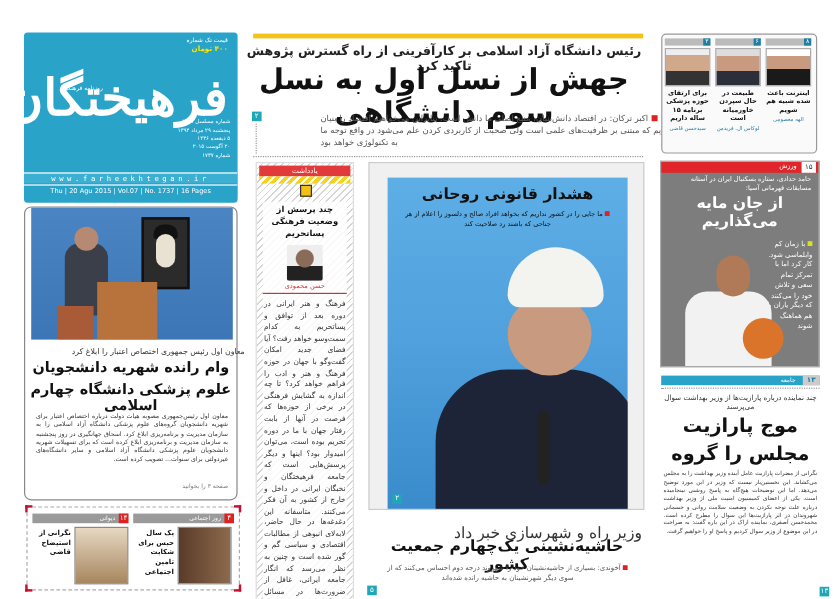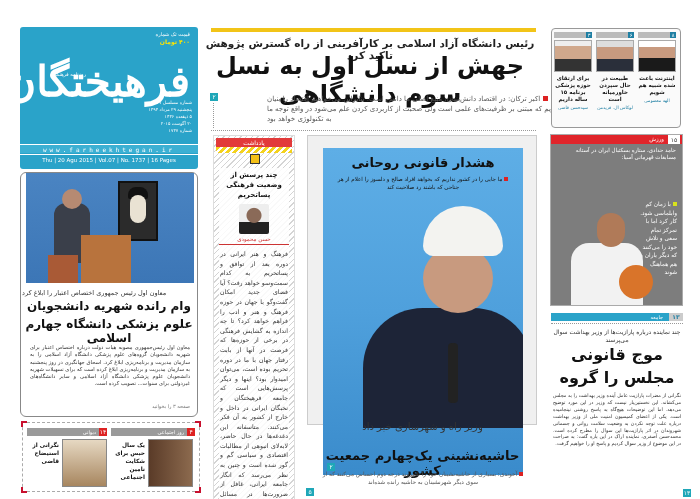--- a/index.html
+++ b/index.html
@@ -33,45 +33,45 @@
   .ed-yellow { position: absolute; left: 2px; right: 2px; top: 11px; height: 6px; background: repeating-linear-gradient(135deg, #f4d21d 0 3px, #fff 3px 5px); }
   .ed-icon { position: absolute; left: 36px; top: 18px; width: 10px; height: 10px; background: #f4c016; border: 1px solid #333; }
   .ed-inner { position: absolute; left: 5px; right: 5px; top: 32px; bottom: 4px; background: rgba(255,255,255,0.85); }
   .ed-title { font-size: 7px; font-weight: bold; text-align: center; line-height: 10px; padding-top: 2px; }
   .ed-photo { width: 30px; height: 30px; margin: 4px auto 0; background: radial-gradient(circle at 50% 38%, #8a6a58 0 7px, transparent 8px), linear-gradient(#eee 0 60%, #222 60%); border-radius: 2px; }
   .ed-author { font-size: 5.5px; color: #c33; text-align: center; margin-top: 2px; border-bottom: 1px solid #c33; padding-bottom: 2px; }
   .ed-body { font-size: 6.2px; line-height: 9.6px; text-align: justify; padding: 4px 1px 0; color: #333; }
 
   
   .feature-frame { left: 307px; top: 135px; width: 230px; height: 290px; background: #f0f0f0; border: 1px solid #ccc; }
-  .feature-photo { left: 323px; top: 148px; width: 200px; height: 327px; background: linear-gradient(180deg, #5eaee6 0%, #4fa0dc 50%, #3a8bcb 100%); overflow: hidden; }
+  .feature-photo { left: 323px; top: 148px; width: 200px; height: 276px; background: linear-gradient(180deg, #5eaee6 0%, #4fa0dc 50%, #3a8bcb 100%); overflow: hidden; }
   .feat-title { position: absolute; top: 7px; left: 0; right: 0; text-align: center; font-size: 13px; font-weight: bold; color: #111; }
   .feat-lead { position: absolute; top: 27px; left: 12px; right: 12px; font-size: 5.5px; line-height: 8px; color: #111; text-align: center; }
   .feat-lead .sq { display: inline-block; width: 4px; height: 4px; background: #d22; margin-left: 2px; }
   .turban { position: absolute; left: 100px; top: 58px; width: 80px; height: 50px; background: #f3f3f0; border-radius: 40px 40px 10px 10px; }
   .face { position: absolute; left: 100px; top: 100px; width: 70px; height: 65px; background: #c89a7f; border-radius: 30px 30px 35px 35px; }
   .robe { position: absolute; left: 40px; top: 160px; width: 170px; height: 120px; background: #1d2437; border-radius: 60px 60px 0 0; }
   .mic { position: absolute; left: 125px; top: 195px; width: 10px; height: 60px; background: #222; border-radius: 4px; }
 
-  .sec-kicker { left: 310px; top: 421px; width: 225px; text-align: center; font-size: 10px; color: #333; }
+  .sec-kicker { left: 310px; top: 437px; width: 225px; font-size: 13px; color: #333; }
   .sec-headline { left: 310px; top: 448px; width: 225px; text-align: center; font-size: 13px; font-weight: bold; color: #111; letter-spacing: -0.5px; }
   .sec-lead { left: 318px; top: 470px; width: 210px; text-align: center; font-size: 5.8px; color: #555; line-height: 8px; }
   .sec-lead .sq { display: inline-block; width: 4px; height: 4px; background: #d22; margin-left: 2px; }
 
   
   .left-box { left: 20px; top: 172px; width: 178px; height: 245px; border: 1px solid #888; border-radius: 6px; background: #fff; }
   .left-photo { left: 26px; top: 173px; width: 168px; height: 110px; background: linear-gradient(180deg, #4a84c2 0%, #3c76b6 100%); overflow: hidden; }
   .portrait { position: absolute; left: 92px; top: 8px; width: 40px; height: 60px; background: #2b2b2b; border: 2px solid #111; }
   .portrait .pface { position: absolute; left: 10px; top: 12px; width: 16px; height: 28px; background: #e9e2d3; border-radius: 8px; }
   .portrait .phat { position: absolute; left: 8px; top: 4px; width: 20px; height: 12px; background: #111; border-radius: 8px 8px 2px 2px; }
   .speaker { position: absolute; left: 28px; top: 30px; width: 36px; height: 60px; background: #3a3f4a; border-radius: 12px 12px 0 0; }
   .speaker-head { position: absolute; left: 36px; top: 16px; width: 20px; height: 20px; background: #b68a72; border-radius: 10px; }
   .podium { position: absolute; left: 55px; top: 62px; width: 50px; height: 48px; background: #b8733d; }
   .podium2 { position: absolute; left: 22px; top: 82px; width: 30px; height: 28px; background: #a95a36; }
-  .left-kicker { left: 22px; top: 289px; width: 182px; text-align: left; font-size: 6.5px; color: #333; }
+  .left-kicker { left: 22px; top: 289px; width: 182px; text-align: right; font-size: 6.5px; color: #333; }
   .left-head1 { left: 22px; top: 299px; width: 174px; text-align: center; font-size: 12px; font-weight: bold; }
   .left-head2 { left: 22px; top: 317px; width: 174px; text-align: center; font-size: 12px; font-weight: bold; }
   .left-body { left: 30px; top: 344px; width: 160px; font-size: 5.2px; line-height: 7.3px; text-align: justify; color: #333; }
   .left-more { left: 30px; top: 403px; width: 160px; font-size: 5px; color: #777; }
 
   
   .teasers { left: 22px; top: 422px; width: 178px; height: 70px; border: 1px dashed #aaa; }
   .corner { position: absolute; width: 6px; height: 6px; border-color: #c8102e; border-style: solid; }
   .tz-bar { height: 8px; background: #9a9a9a; position: absolute; top: 5px; }
   .tz-bar .n { position: absolute; right: 0; top: 0; width: 8px; height: 8px; background: #d22; color: #fff; font-size: 6px; line-height: 8px; text-align: center; direction: ltr; }
@@ -237,30 +237,31 @@
     <div class="rt-author">سیدحسن قاضی</div>
   </div>
 </div>
 
 <div class="abs bball">
   <div class="bb-bar">
     <span class="n">۱۵</span>
     <span class="l">ورزش</span>
   </div>
   <div class="bb-kicker">حامد حدادی، ستاره بسکتبال ایران در آستانه مسابقات قهرمانی آسیا:</div>
+  <div class="bb-title">از جان مایه می‌گذاریم</div>
   <div class="bb-text"><span class="sq"></span><span>با زمان کم وابلماسی شود. کار کرد اما با تمرکز تمام سعی و تلاش خود را می‌کنند که دیگر یاران با هم هماهنگ شوند</span></div>
   <div class="bb-player">
     <div class="bb-jersey"></div>
     <div class="bb-head"></div>
     <div class="bb-ball"></div>
   </div>
 </div>
 
 <div class="abs rs-bar">
   <span class="n">۱۳</span>
   <span class="l">جامعه</span>
 </div>
 <div class="abs dotted-h" style="left:551px; top:323px; width:132px;"></div>
 <div class="abs rs-kicker">چند نماینده درباره پارازیت‌ها از وزیر بهداشت سوال می‌پرسند</div>
-<div class="abs rs-head1">موج قانونی</div>
+<div class="abs rs-head1">موج پارازیت</div>
 <div class="abs rs-head2">مجلس را گروه</div>
 <div class="abs rs-body">نگرانی از مضرات پارازیت عامل آینده وزیر بهداشت را به مجلس می‌کشاند. این نخستین‌بار نیست که وزیر در این مورد توضیح می‌دهد. اما این توضیحات هیچ‌گاه به پاسخ روشنی نینجامیده است. یکی از اعضای کمیسیون امنیت ملی از وزیر بهداشت درباره علت توجه نکردن به وضعیت سلامت روانی و جسمانی شهروندان در اثر پارازیت‌ها این سوال را مطرح کرده است. محمدحسن آصفری، نماینده اراک در این باره گفت: به صراحت در این موضوع از وزیر سوال کردیم و پاسخ او را خواهیم گرفت.</div>
 <div class="abs num-badge rs-badge">۱۳</div>
 
 </body></html>

